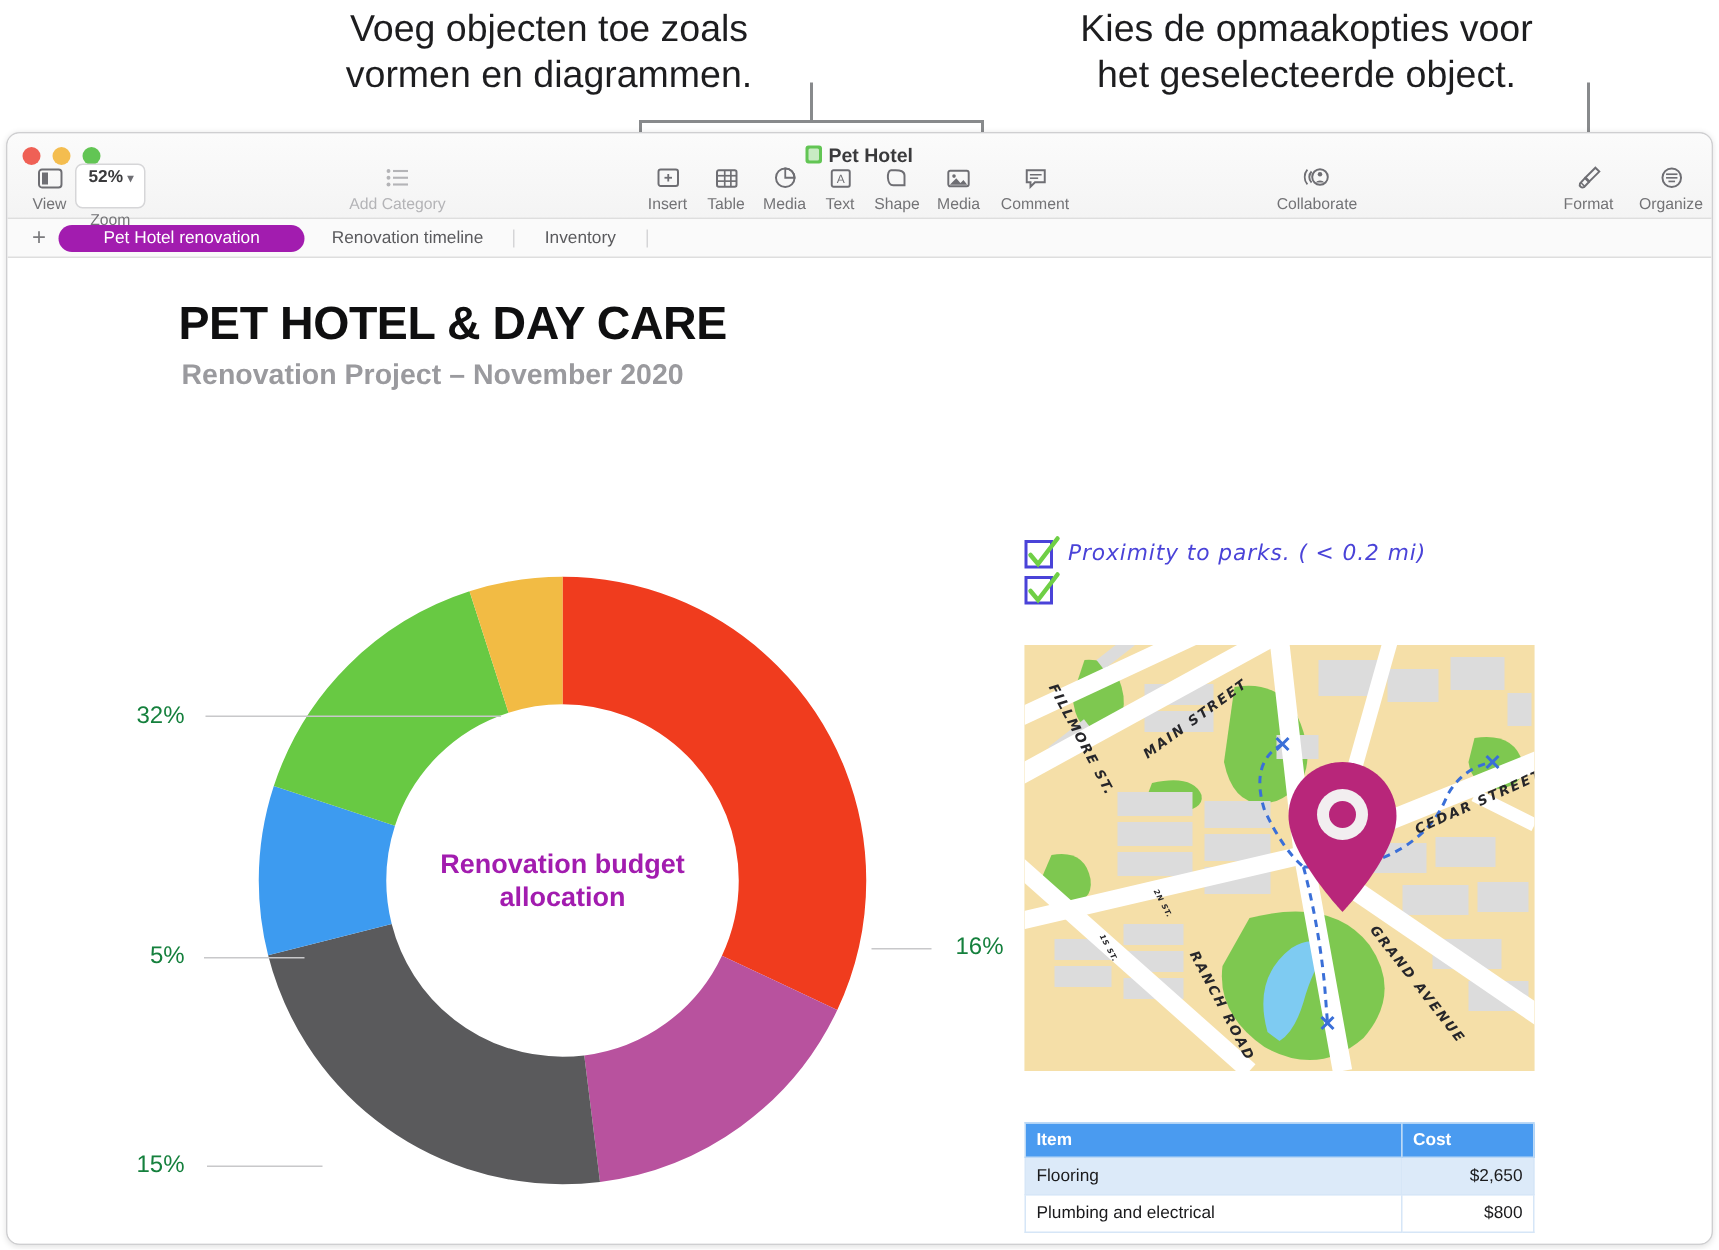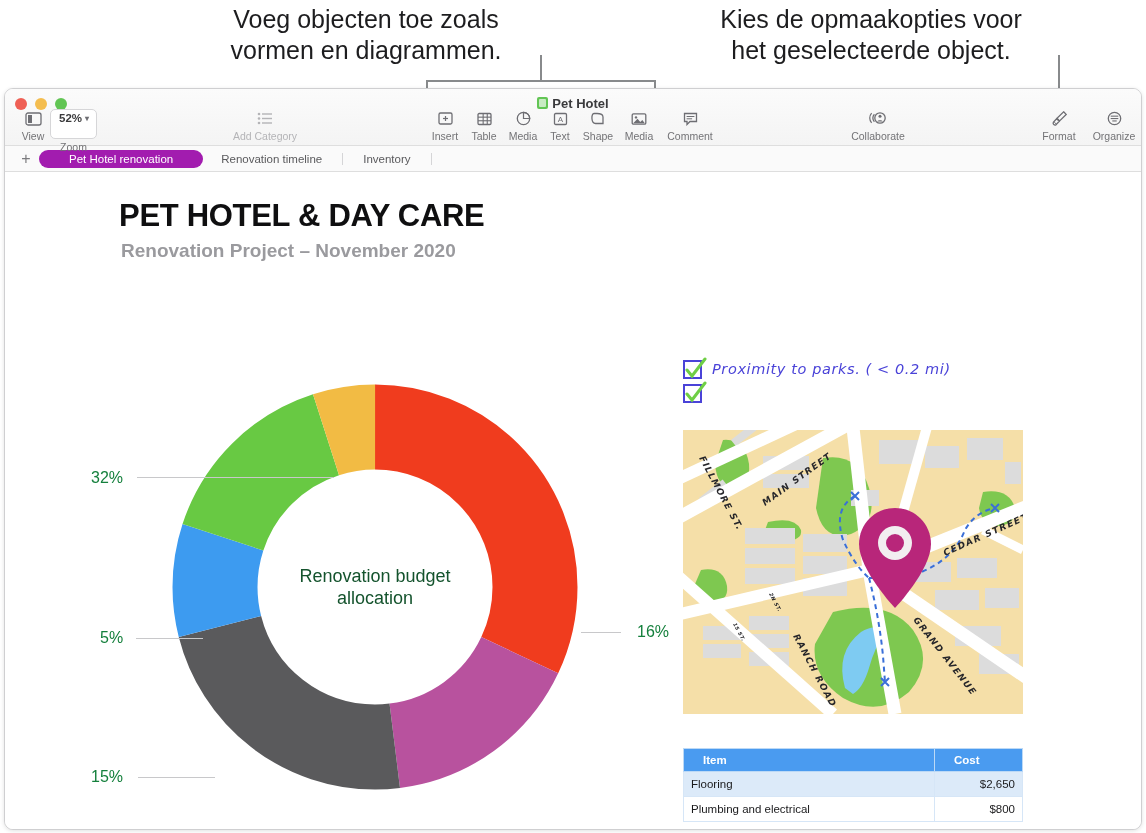--- a/index.html
+++ b/index.html
@@ -108,21 +108,21 @@
   #sheet-sub {
     position: absolute; left: 116px; top: 68px;
     font-size: 19px; font-weight: bold; color: #9a9a9e;
   }
 
   
   #donut-wrap { position: absolute; left: 160px; top: 205px; width: 420px; height: 420px; }
   #center-label {
     position: absolute; left: 50%; top: 50%; transform: translate(-50%,-50%);
     width: 190px; text-align: center;
-    font-size: 18px; font-weight: normal; color: #14532d; line-height: 22px;
+    font-size: 18px; font-weight: bold; color: #a21caf; line-height: 22px;
   }
 
   .pct {
     position: absolute; font-size: 16px; font-weight: normal; color: #15803d;
   }
   .lline { position: absolute; height: 1px; background: #c8c8ca; }
 
   
   #checklist { position: absolute; left: 678px; top: 188px; }
   .chk-row { display: flex; align-items: flex-start; gap: 10px; margin-bottom: 5px; }
@@ -141,21 +141,21 @@
   }
 
   
   #cost-table {
     position: absolute; left: 678px; top: 576px;
     width: 340px; border-collapse: collapse;
     font-size: 11.5px; color: #1a1a1c;
   }
   #cost-table th {
     background: #4a9bf0; color: #fff; font-weight: bold; text-align: left;
-    padding: 5px 19px; font-size: 11.5px; border: 1px solid #bcd9f6;
+    padding: 5px 7px; font-size: 11.5px; border: 1px solid #bcd9f6;
   }
   #cost-table th.c { text-align: left; }
   #cost-table td {
     padding: 6px 7px; border: 1px solid #d6e6f7; background: #fff;
   }
   #cost-table tr.alt td { background: #dceaf9; }
   #cost-table td.cost { text-align: right; }
 </style>
 </head>
 <body>

